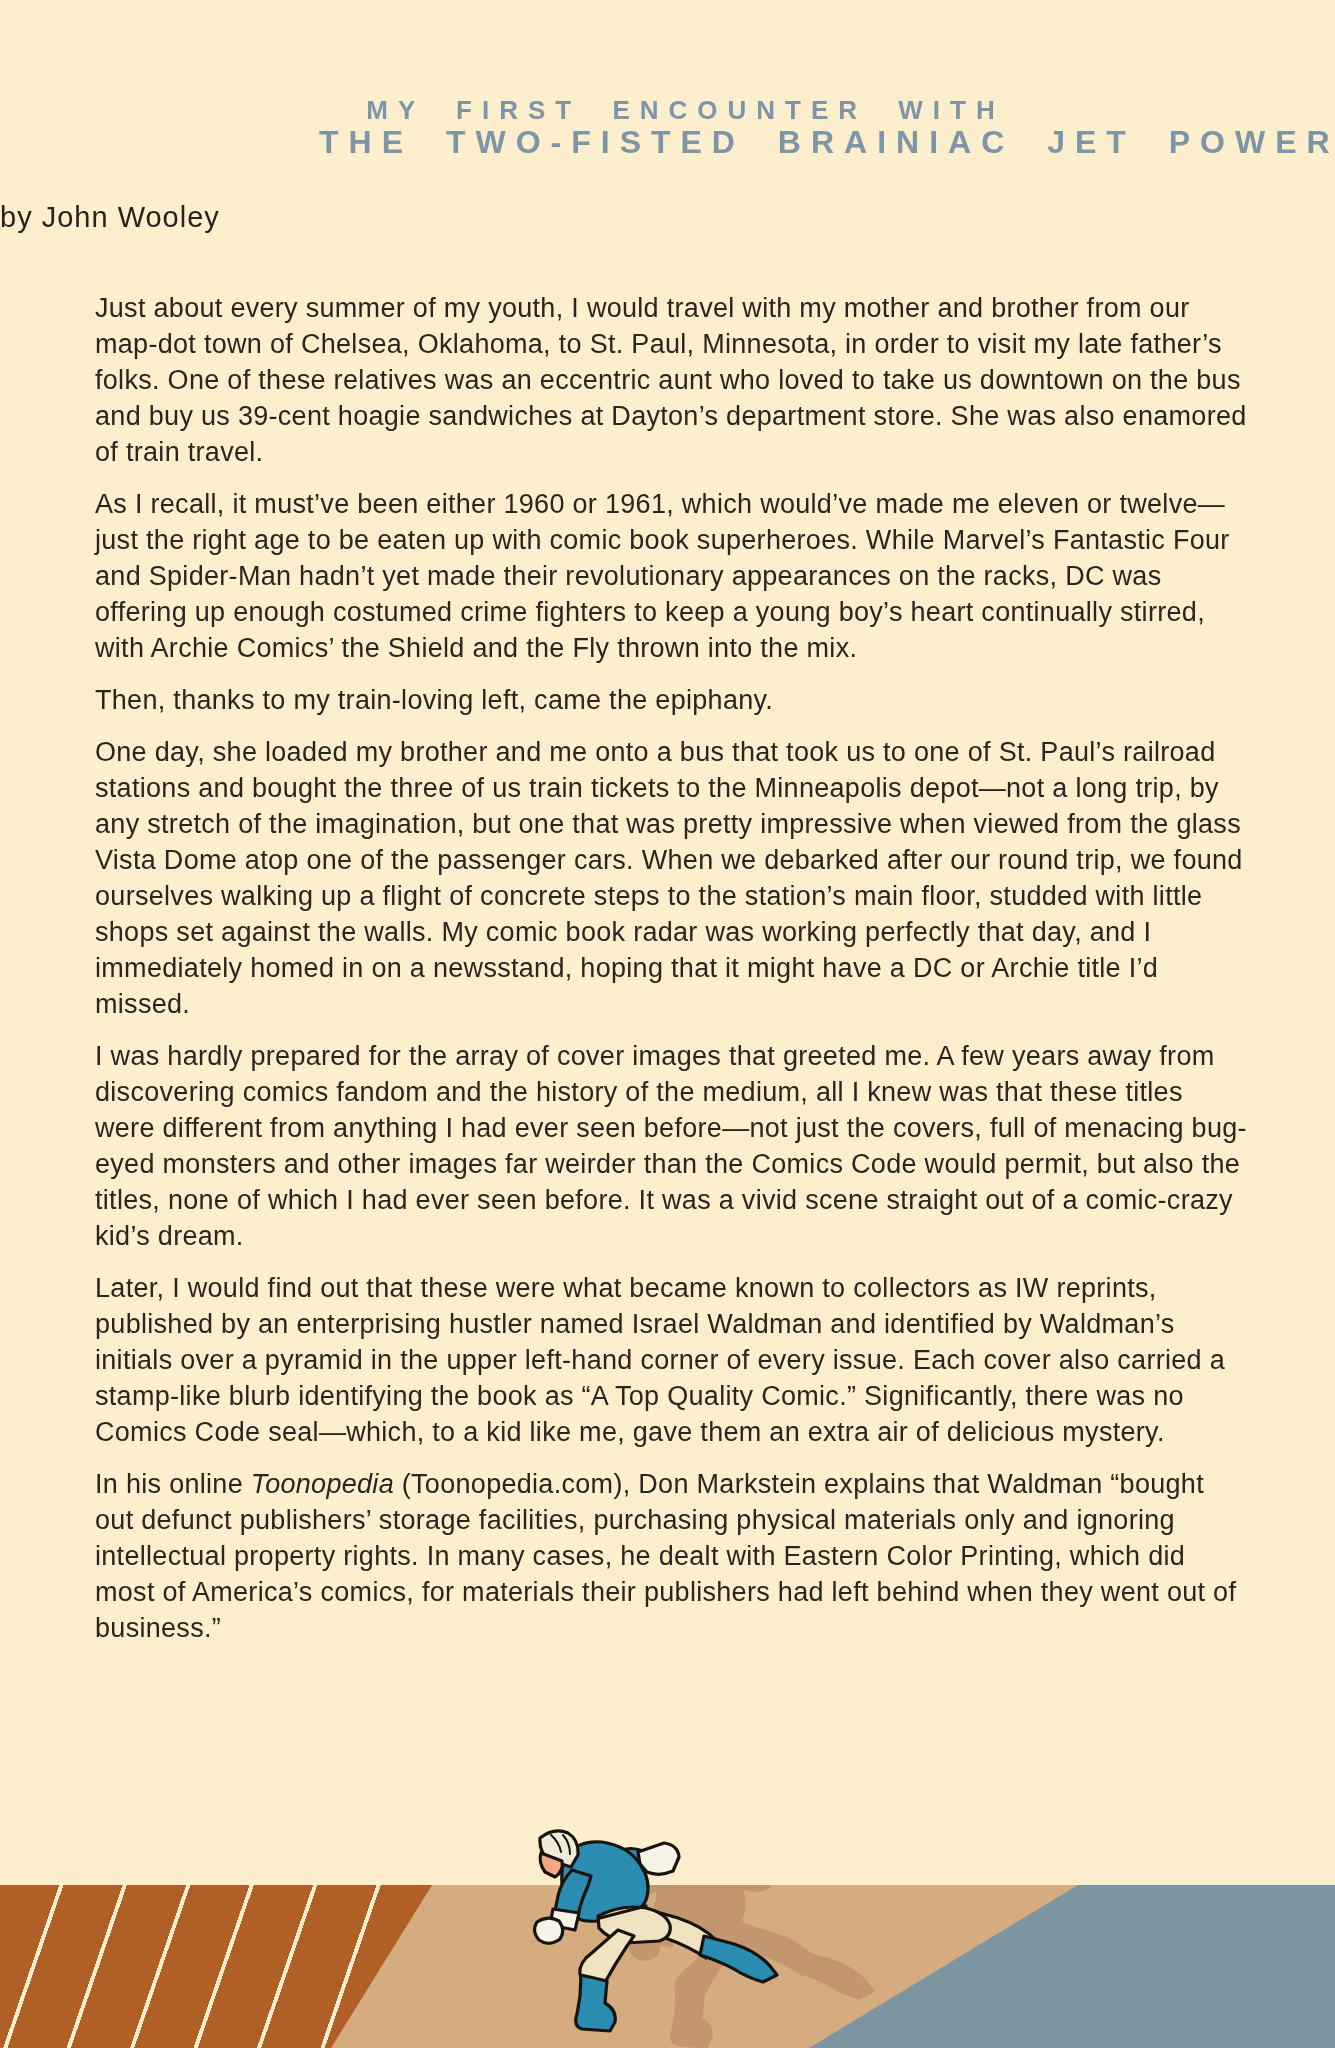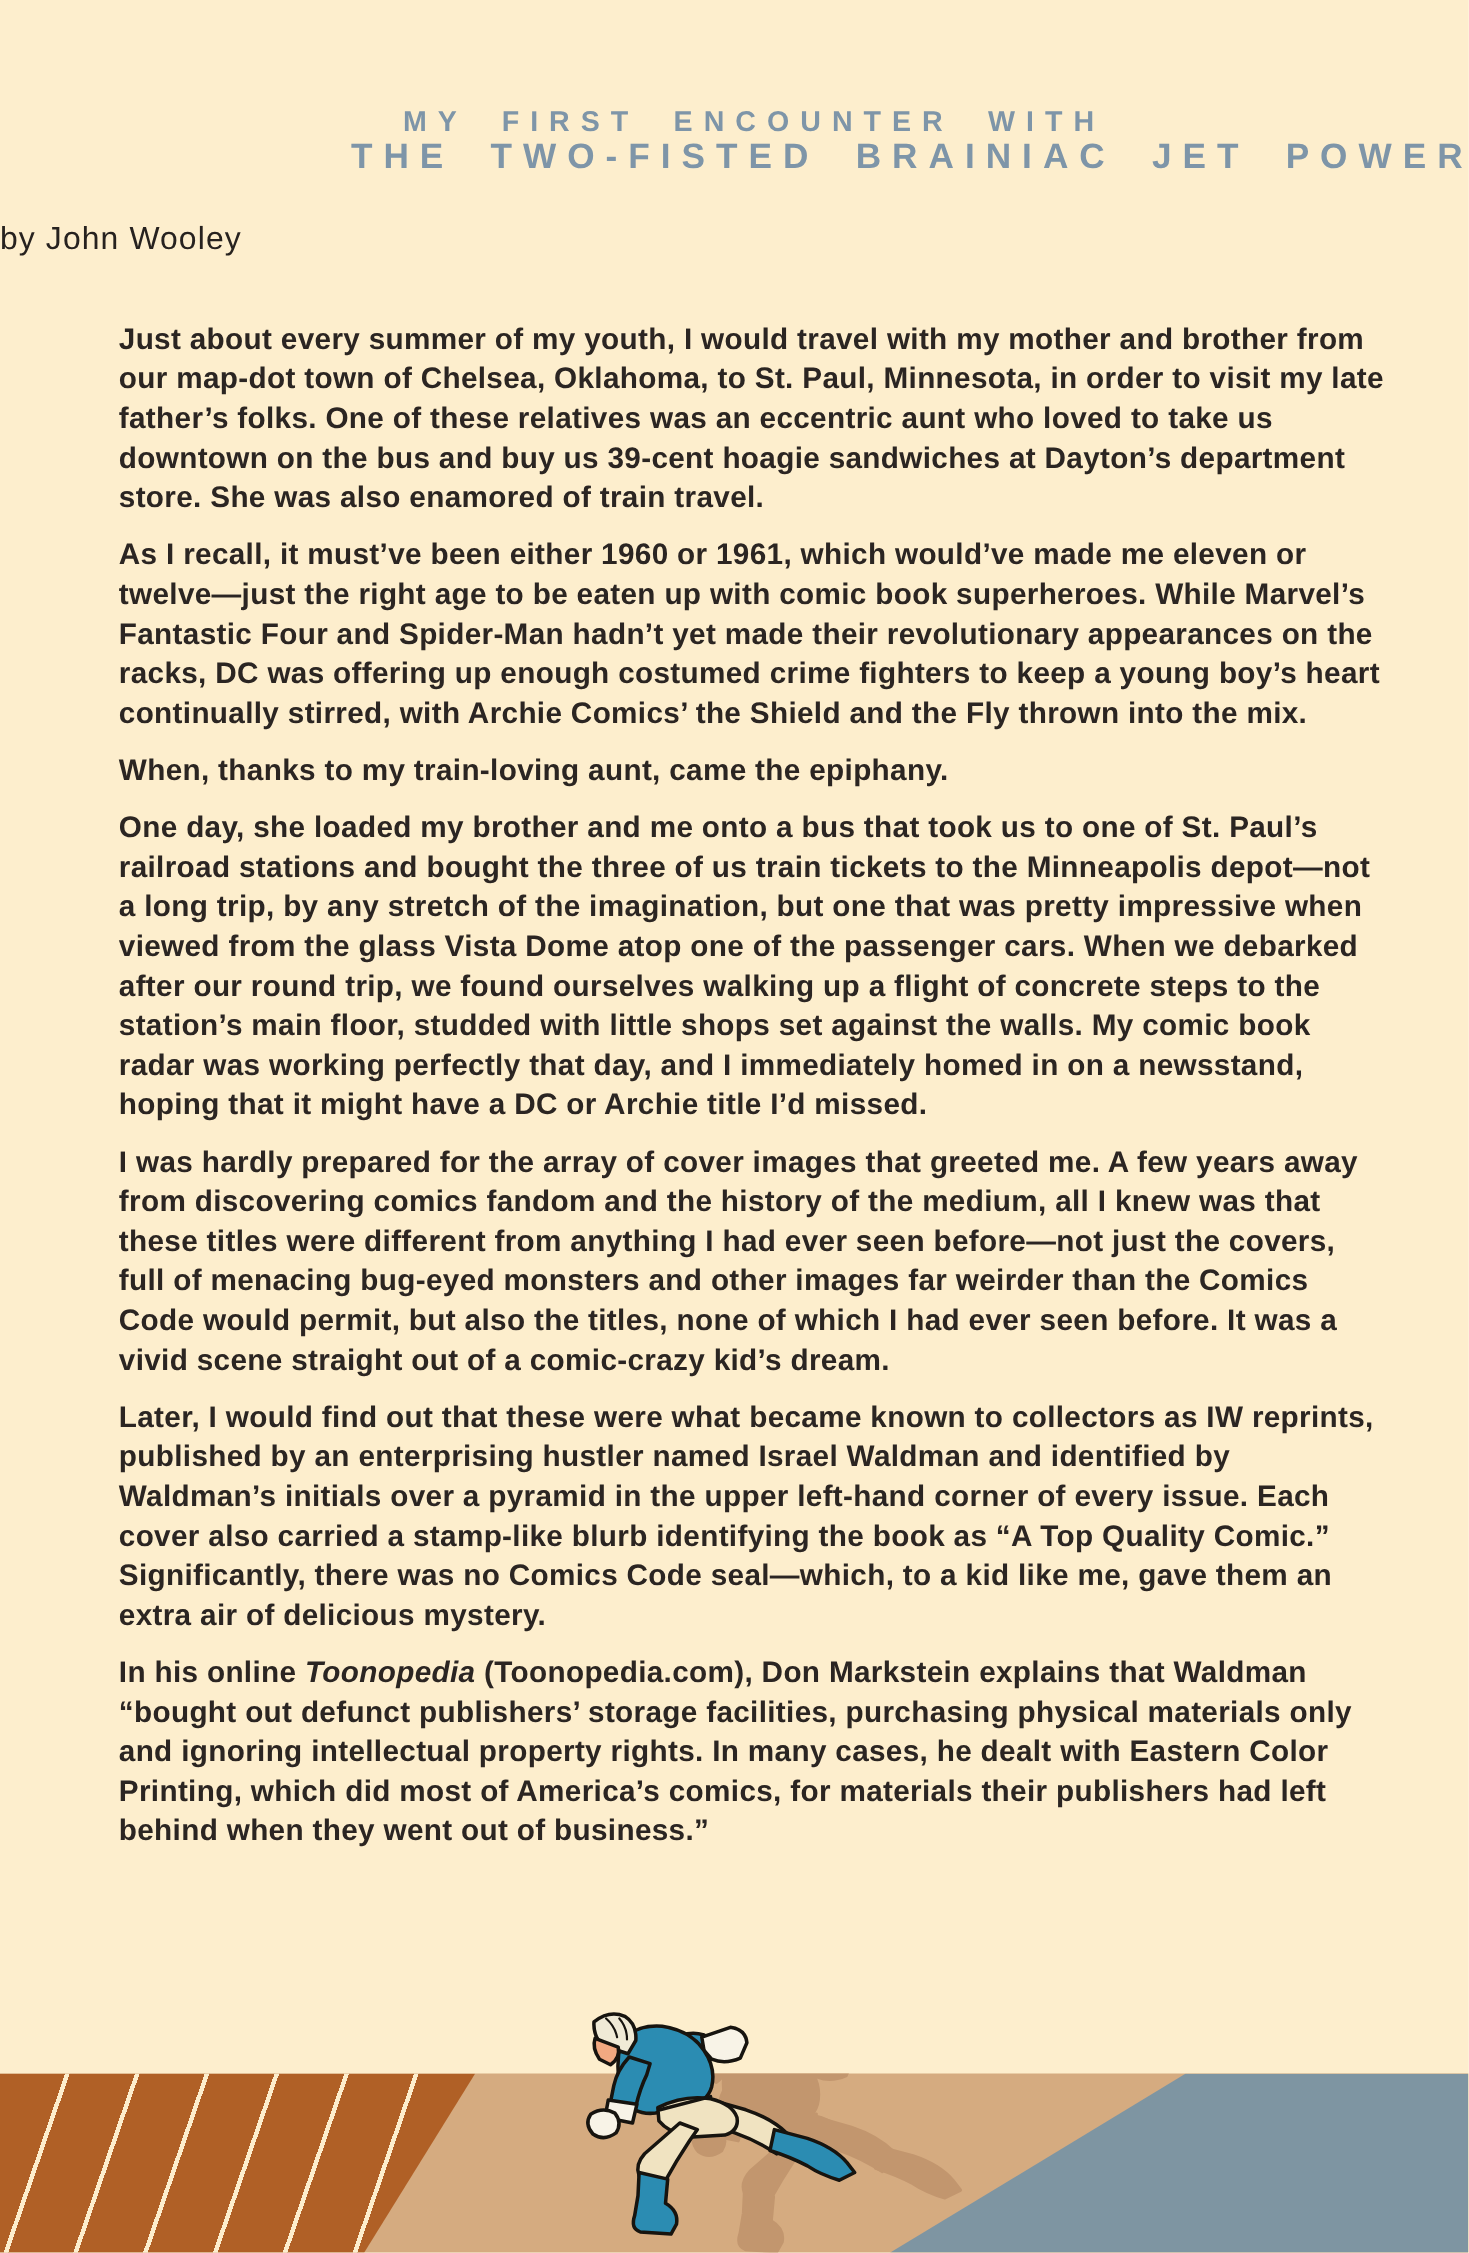--- a/index.html
+++ b/index.html
@@ -26,22 +26,22 @@
     position:absolute; top:124px; left:0; width:100%; margin:0;
     text-align:right; white-space:nowrap;
     color:var(--title-blue); font-weight:bold;
     font-size:32px; letter-spacing:10px; word-spacing:14px;
   }
   .byline{
     position:absolute; top:201px; left:0; width:100%;
     color:#27221f; font-size:29px; letter-spacing:1px;
   }
   .essay{
-    position:absolute; left:108px; top:290px; width:1155px;
-    color:var(--ink); font-size:27px; line-height:36px; letter-spacing:0.3px;font-weight:bold;
+    position:absolute; left:95px; top:290px; width:1155px;
+    color:var(--ink); font-size:27px; line-height:36px; letter-spacing:0.3px;
   }
   .essay p{margin:0 0 16px 0;}
   .essay em{font-style:italic;}
   .band{
     position:absolute; left:0; top:1885px; width:1335px; height:163px;
     background:var(--ground-tan);
   }
   .stripes{
     position:absolute; inset:0;
     background:repeating-linear-gradient(109deg, var(--stripe-orange) 0 56px, var(--cream) 56px 60px);
@@ -66,21 +66,21 @@
 
 <div class="page">
 
   <div class="kicker">MY FIRST ENCOUNTER WITH</div>
   <h1 class="title">THE TWO-FISTED BRAINIAC JET POWERS</h1>
   <div class="byline">by John Wooley</div>
 
   <main class="essay">
       <p><span>Just about every summer of my youth, I would travel with my mother and brother from our map-dot town of Chelsea, Oklahoma, to St. Paul, Minnesota, in order to visit my late father’s folks. One of these relatives was an eccentric aunt who loved to take us downtown on the bus and buy us 39-cent hoagie sandwiches at Dayton’s department store. She was also enamored of train travel.</span></p>
       <p><span>As I recall, it must’ve been either 1960 or 1961, which would’ve made me eleven or twelve—just the right age to be eaten up with comic book superheroes. While Marvel’s Fantastic Four and Spider-Man hadn’t yet made their revolutionary appearances on the racks, DC was offering up enough costumed crime fighters to keep a young boy’s heart continually stirred, with Archie Comics’ the Shield and the Fly thrown into the mix.</span></p>
-      <p><span>When, thanks to my train-loving aunt, came the epiphany.</span></p>
+      <p><span>Then, thanks to my train-loving left, came the epiphany.</span></p>
       <p><span>One day, she loaded my brother and me onto a bus that took us to one of St. Paul’s railroad stations and bought the three of us train tickets to the Minneapolis depot—not a long trip, by any stretch of the imagination, but one that was pretty impressive when viewed from the glass Vista Dome atop one of the passenger cars. When we debarked after our round trip, we found ourselves walking up a flight of concrete steps to the station’s main floor, studded with little shops set against the walls. My comic book radar was working perfectly that day, and I immediately homed in on a newsstand, hoping that it might have a DC or Archie title I’d missed.</span></p>
       <p><span>I was hardly prepared for the array of cover images that greeted me. A few years away from discovering comics fandom and the history of the medium, all I knew was that these titles were different from anything I had ever seen before—not just the covers, full of menacing bug-eyed monsters and other images far weirder than the Comics Code would permit, but also the titles, none of which I had ever seen before. It was a vivid scene straight out of a comic-crazy kid’s dream.</span></p>
       <p><span>Later, I would find out that these were what became known to collectors as IW reprints, published by an enterprising hustler named Israel Waldman and identified by Waldman’s initials over a pyramid in the upper left-hand corner of every issue. Each cover also carried a stamp-like blurb identifying the book as “A Top Quality Comic.” Significantly, there was no Comics Code seal—which, to a kid like me, gave them an extra air of delicious mystery.</span></p>
       <p><span>In his online </span><em>Toonopedia</em><span> (Toonopedia.com), Don Markstein explains that Waldman “bought out defunct publishers’ storage facilities, purchasing physical materials only and ignoring intellectual property rights. In many cases, he dealt with Eastern Color Printing, which did most of America’s comics, for materials their publishers had left behind when they went out of business.”</span></p>
     </main>
 
   <div class="band">
     <div class="stripes"></div>
     <div class="wedge"></div>
   </div>

